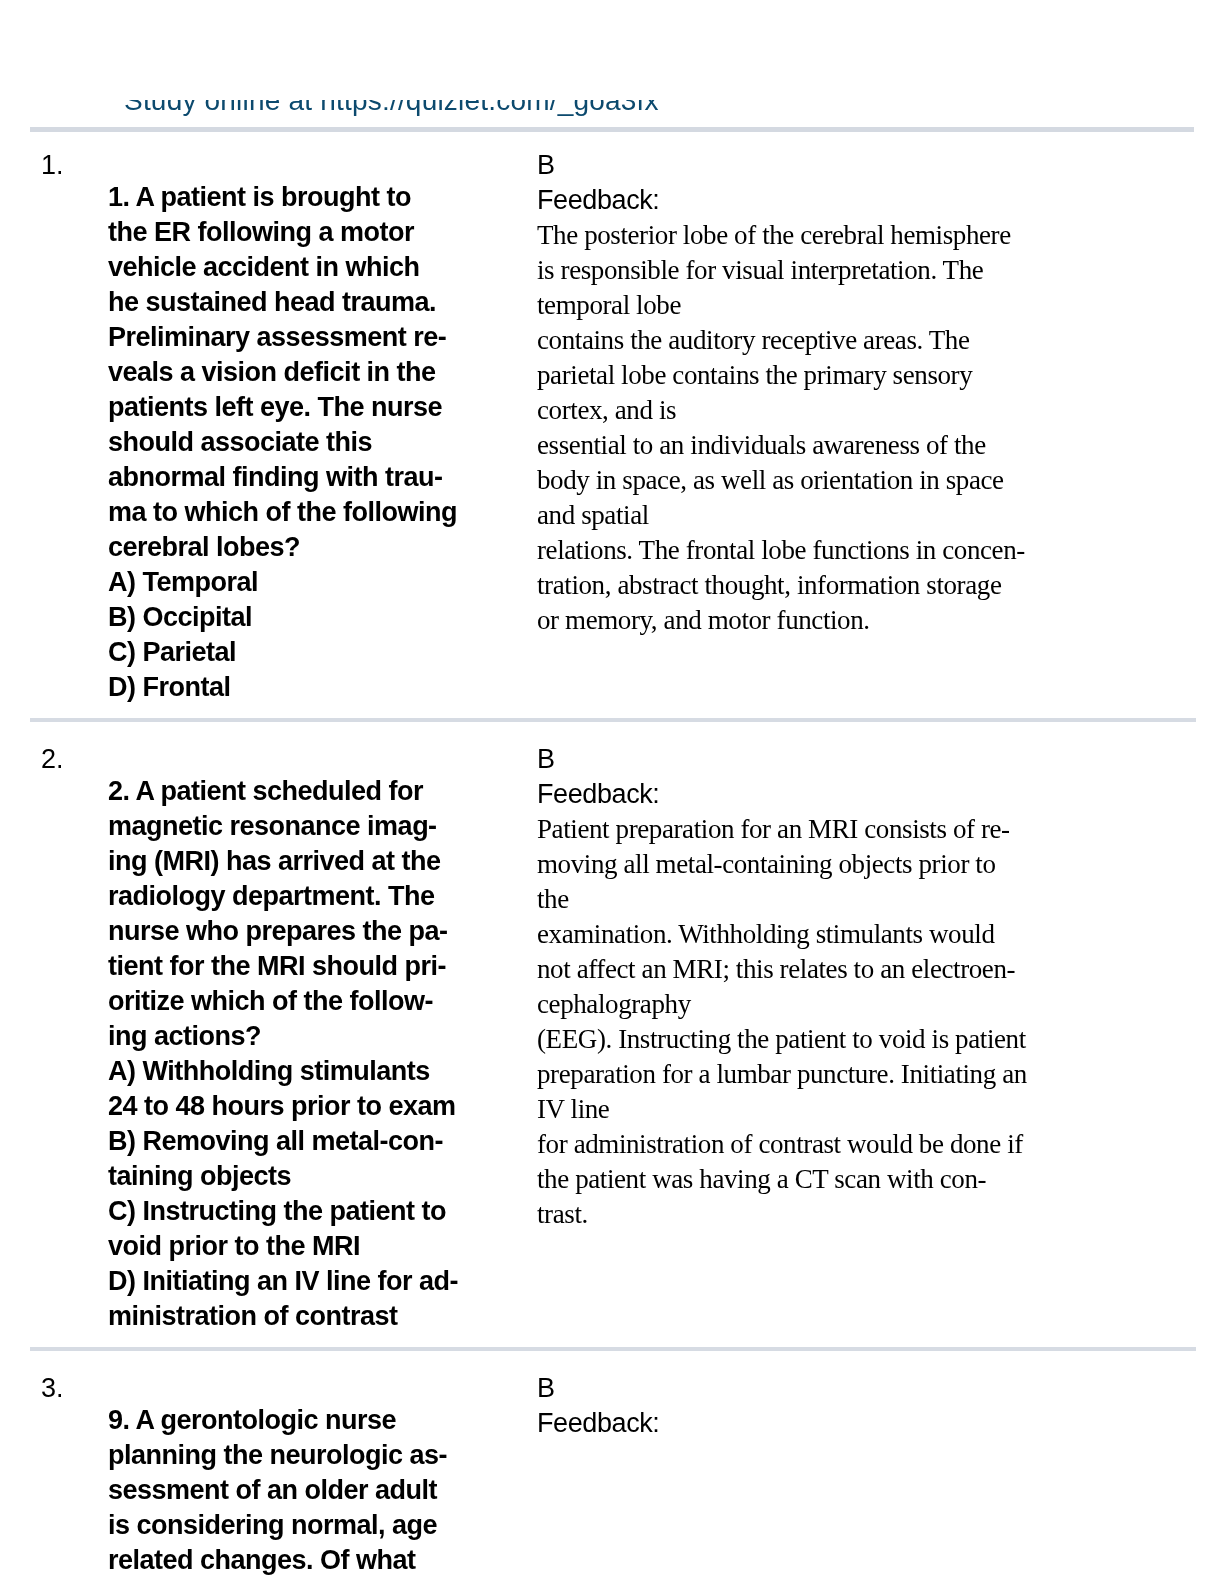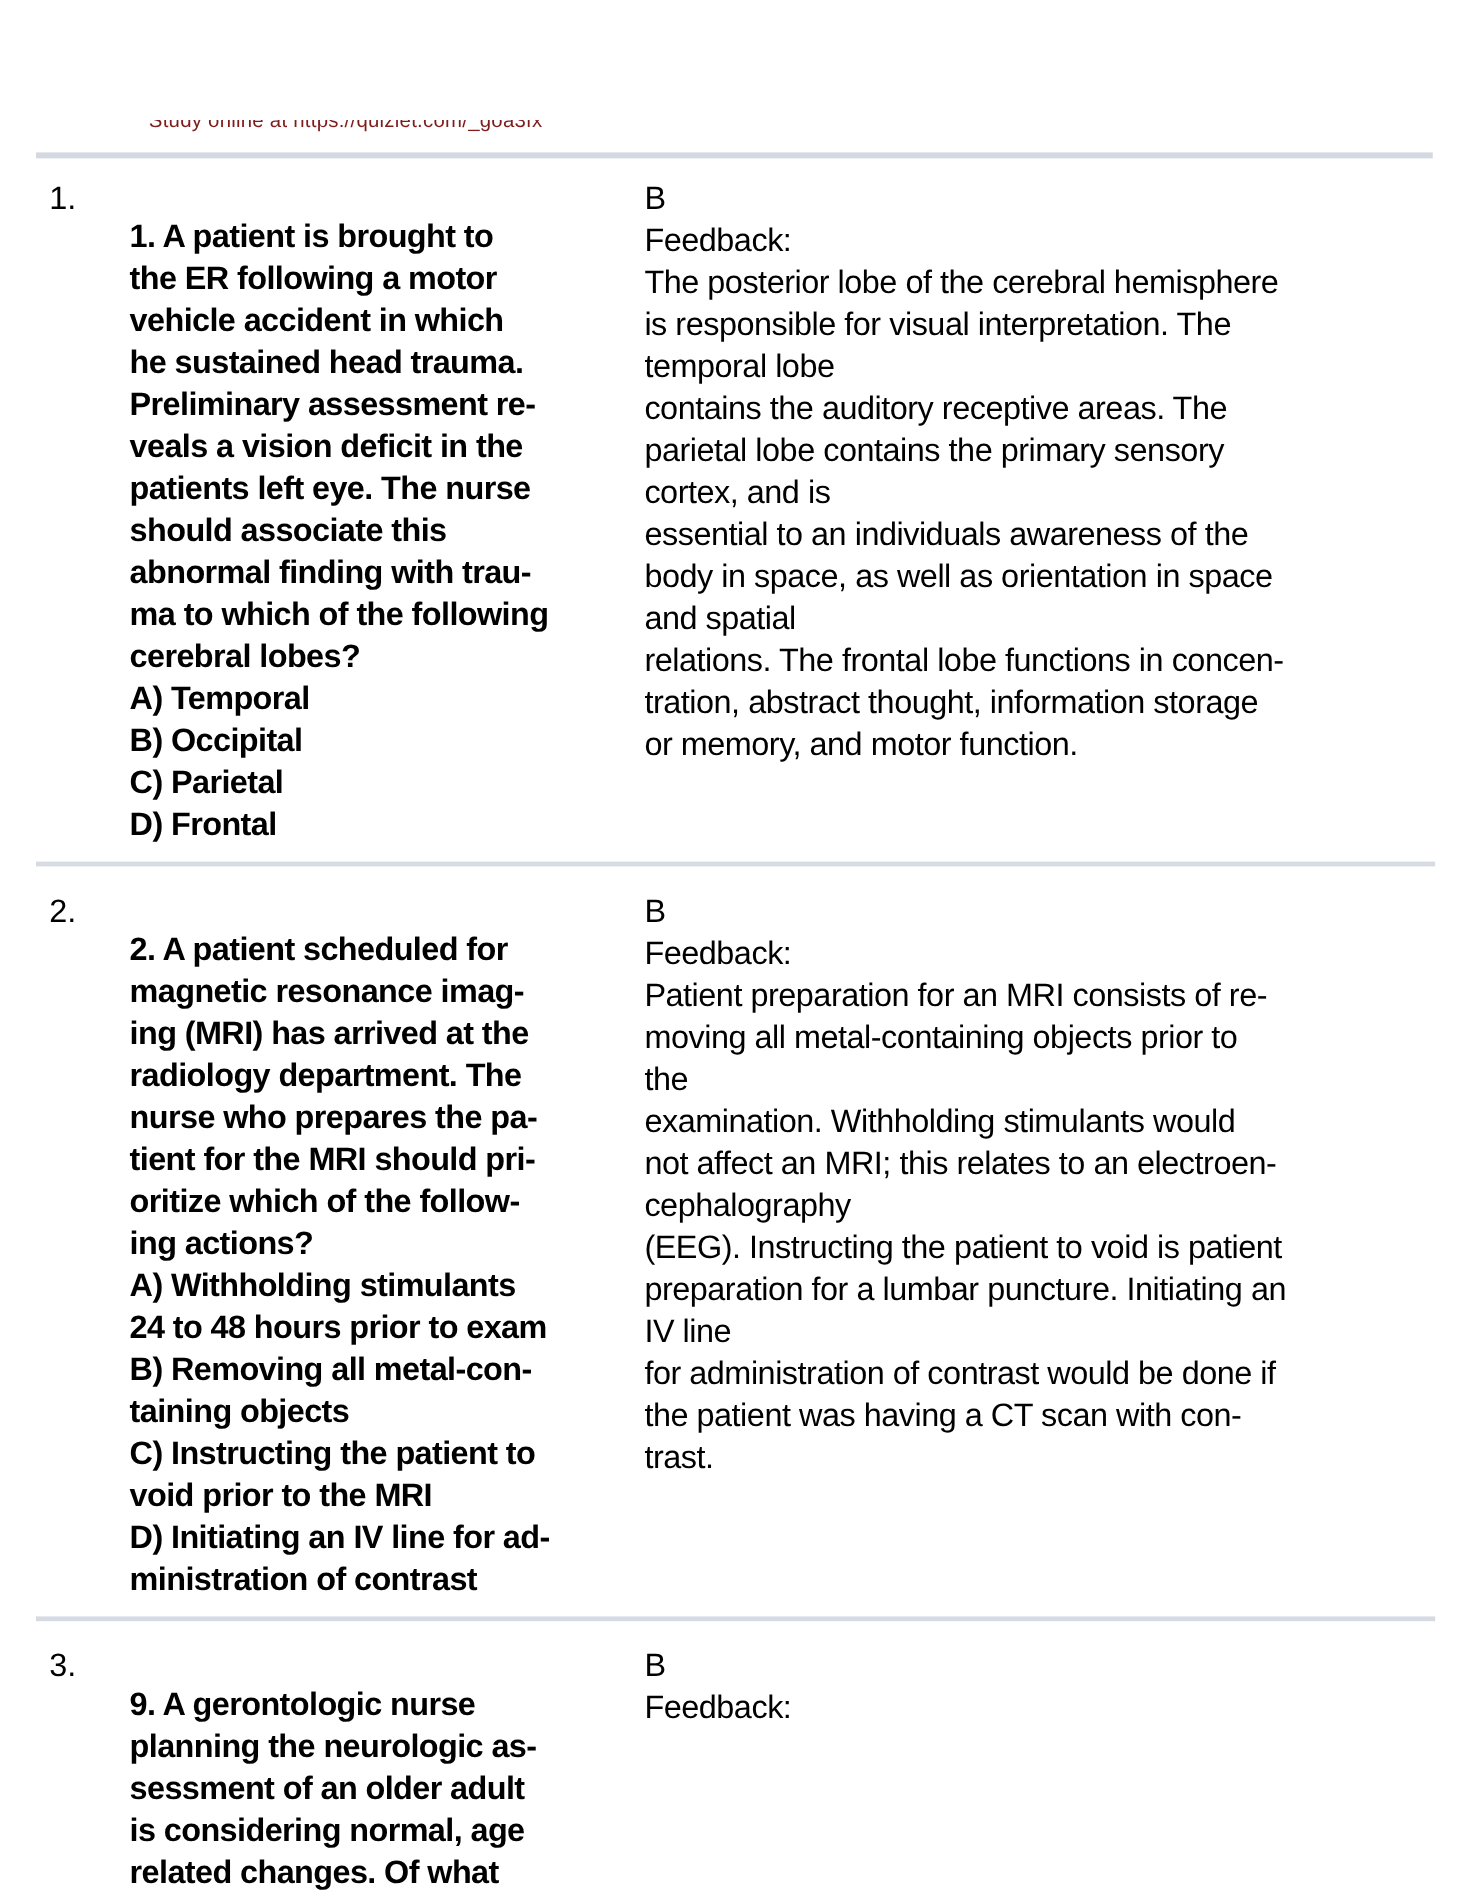--- a/index.html
+++ b/index.html
@@ -17,24 +17,24 @@
   .header-clip {
     position: absolute;
     left: 124px;
     top: 100px;
     height: 23px;
     width: 700px;
     overflow: hidden;
   }
   .header-url {
     display: block;
-    font-size: 17px;
+    font-size: 28px;
     line-height: 23px;
     margin-top: -11px;
-    color: #7f1d1d;
+    color: #0c4a6e;
     text-decoration: none;
     letter-spacing: 0.2px;
     white-space: nowrap;
   }
   .top-rule {
     position: absolute;
     left: 30px;
     top: 127px;
     width: 1164px;
     height: 5px;
@@ -74,21 +74,21 @@
     margin-top: 32px;
   }
   .fcol {
     flex: 1 1 auto;
     margin-left: 5px;
     font-size: 27px;
     line-height: 35px;
     letter-spacing: -0.4px;
   }
   .answer-letter, .feedback-label { line-height: 35px; }
-  .feedback-text { white-space: pre-line; }
+  .feedback-text { white-space: pre-line; font-family: Liberation Serif, serif; }
 
   .footer {
     position: absolute;
     top: 1591px;
     left: 0;
     width: 100%;
     text-align: center;
     font-size: 18px;
     color: #8e8e8e;
     letter-spacing: 0.5px;

